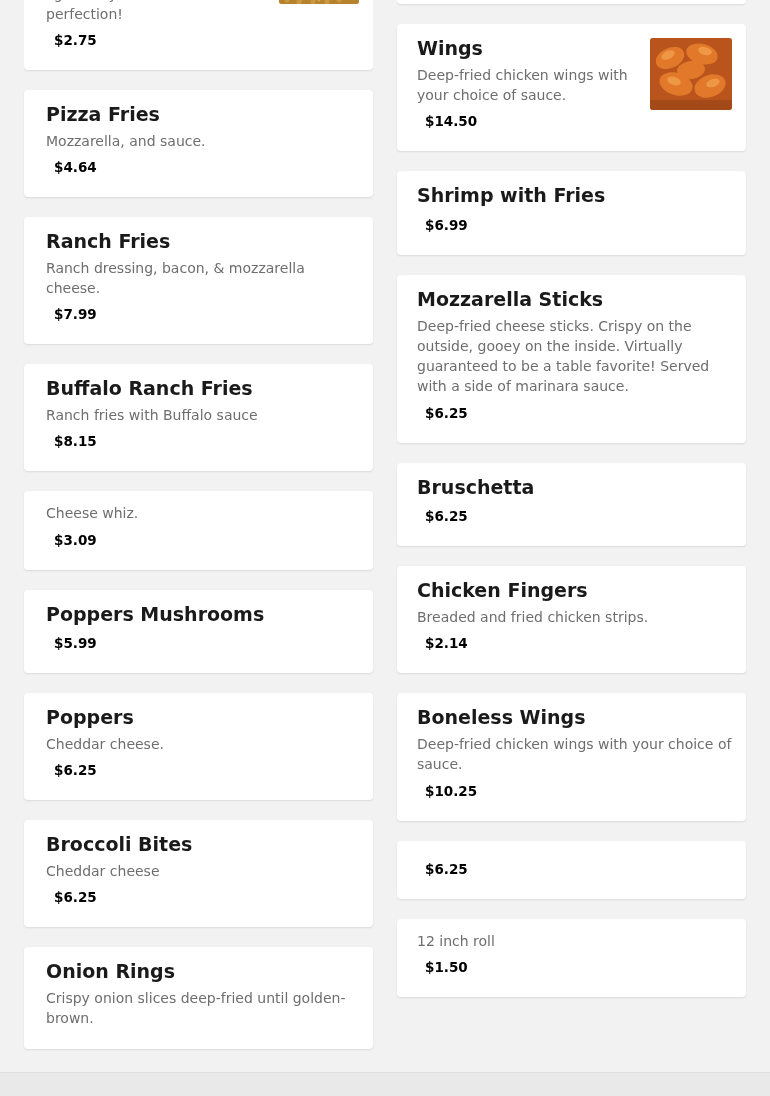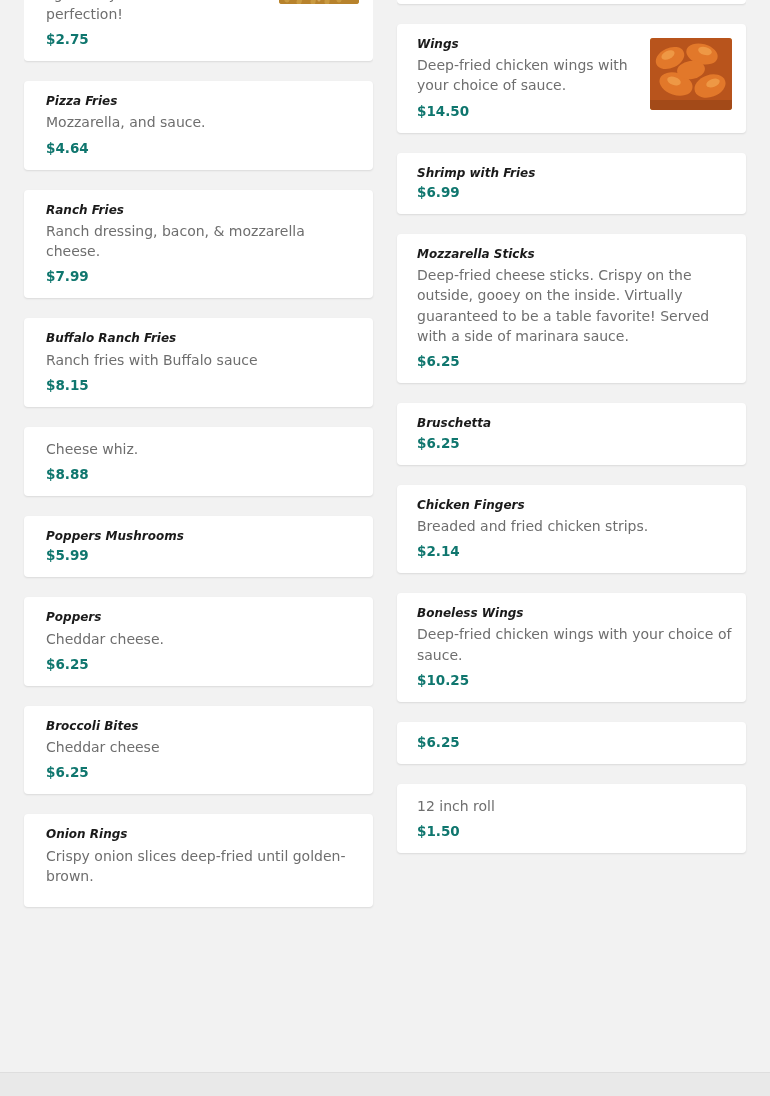--- a/index.html
+++ b/index.html
@@ -34,38 +34,37 @@
     padding: 12px 14px 14px 22px;
     margin-bottom: 20px;
     position: relative;
     display: flex;
     align-items: flex-start;
     justify-content: space-between;
     gap: 10px;
   }
   .card-text { flex: 1 1 auto; min-width: 0; }
   .item-name {
-    font-size: 12px;
+    font-size: 19px;
     font-weight: bold;
     color: #1a1a1a;
     line-height: 1.35;
     margin: 0 0 3px 0;
-    font-style: italic;
   }
   .item-desc {
     font-size: 14px;
     color: #6e6e6e;
     line-height: 1.45;
     margin: 0 0 7px 0;
   }
   .item-price {
     font-size: 13.5px;
     font-weight: bold;
-    color: #0f766e;
-    margin: 0;
+    color: #000000;
+    margin: 8px;
   }
   .item-thumb {
     flex: 0 0 auto;
     width: 80px;
     height: 62px;
     border-radius: 3px;
     overflow: hidden;
     margin-top: 2px;
     background: #d8a54a;
   }
@@ -147,21 +146,21 @@
       <div class="card-text">
         <div class="item-name">Buffalo Ranch Fries</div>
         <div class="item-desc">Ranch fries with Buffalo sauce</div>
         <div class="item-price">$8.15</div>
       </div>
     </div>
 
     <div class="card">
       <div class="card-text">
         <div class="item-desc">Cheese whiz.</div>
-        <div class="item-price">$8.88</div>
+        <div class="item-price">$3.09</div>
       </div>
     </div>
 
     <div class="card">
       <div class="card-text">
         <div class="item-name">Poppers Mushrooms</div>
         <div class="item-price">$5.99</div>
       </div>
     </div>
 

